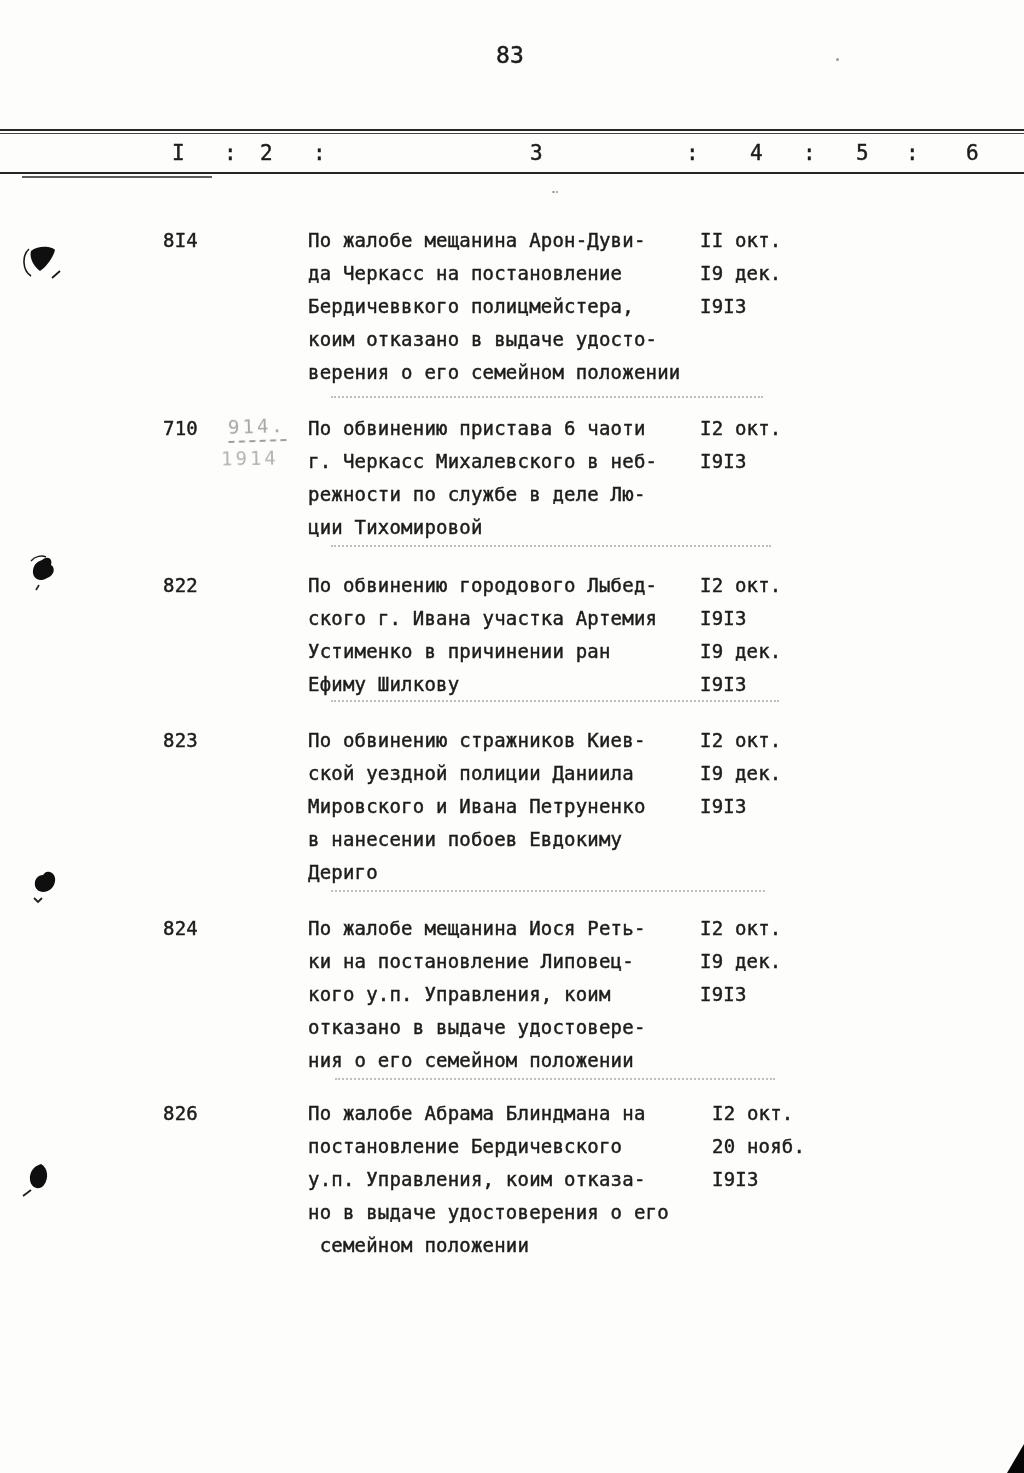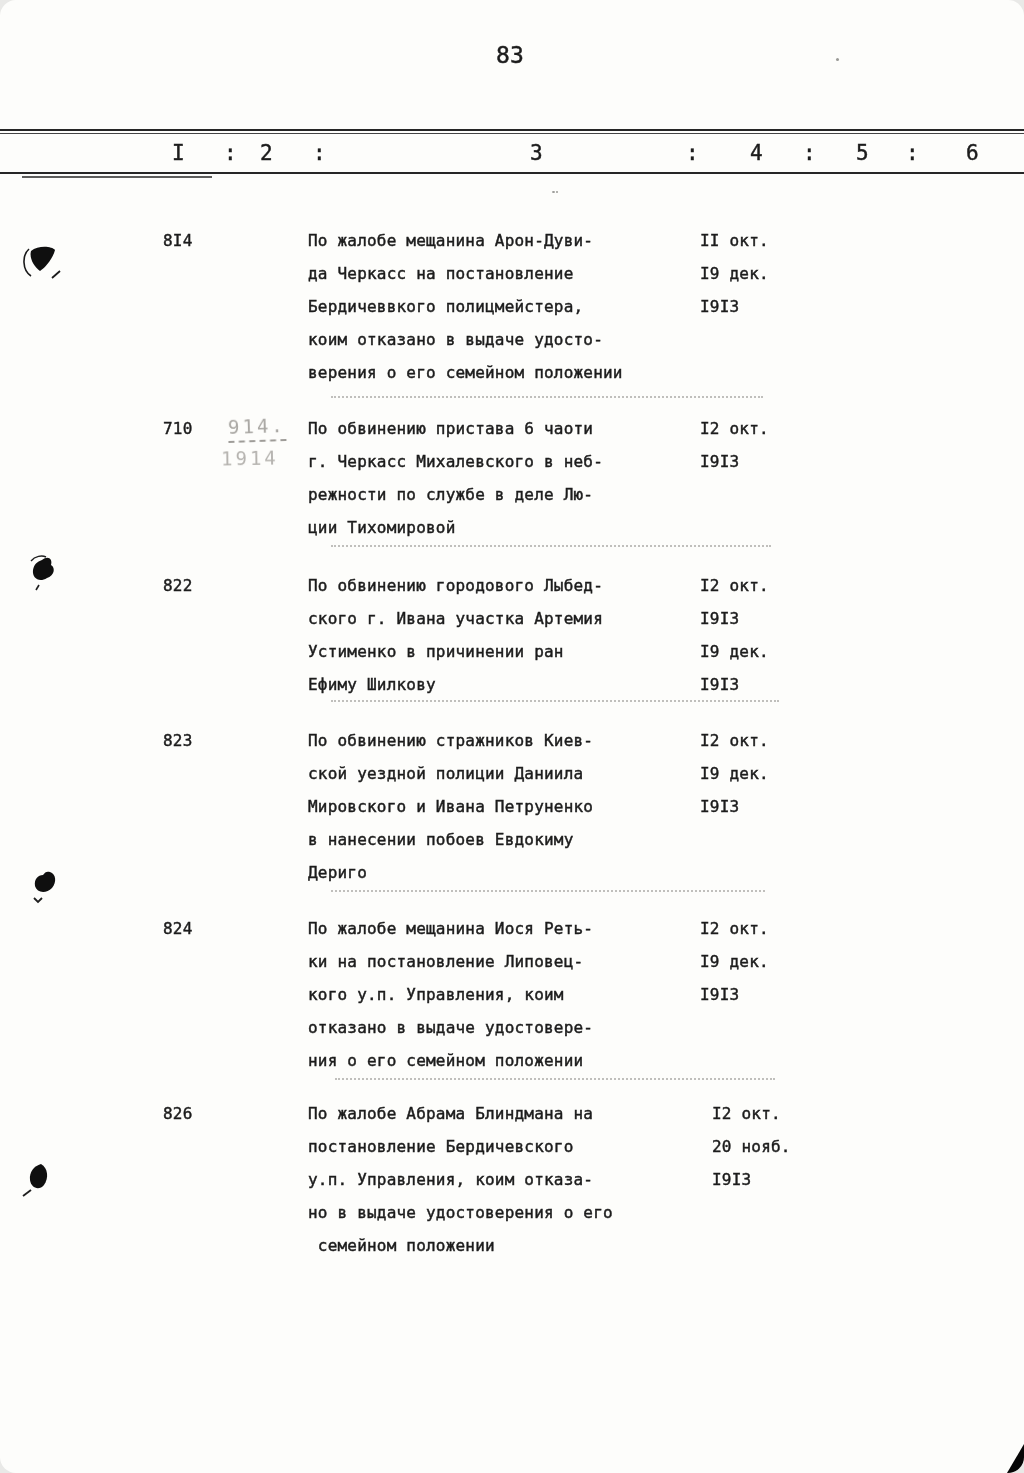--- a/index.html
+++ b/index.html
@@ -5,25 +5,24 @@
   html, body { margin: 0; padding: 0; }
   body { background: #e9e9e7; }
   .page {
     position: relative;
     width: 1024px;
     height: 1473px;
     background: #fdfdfb;
     overflow: hidden;
     font-family: "DejaVu Sans Mono", "Liberation Mono", monospace;
     color: #1c1c1c;
-    border-radius: 16px;
   }
   .type {
     font-family: "DejaVu Sans Mono", "Liberation Mono", monospace;
-    font-size: 16px;
+    font-size: 19px;
     line-height: 33px;
     color: #1c1c1c;
     -webkit-text-stroke: 0.45px #1c1c1c;
     letter-spacing: 0.2px;
   }
   .page-number {
     position: absolute;
     left: 496px; top: 40px;
     font-size: 23px;
     line-height: 30px;

